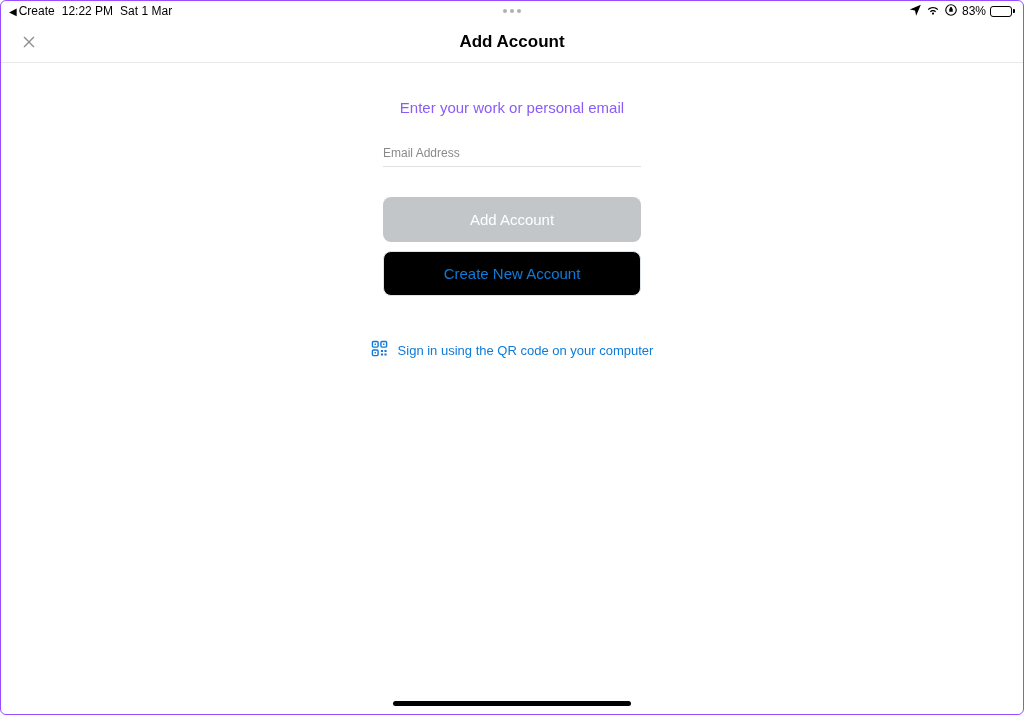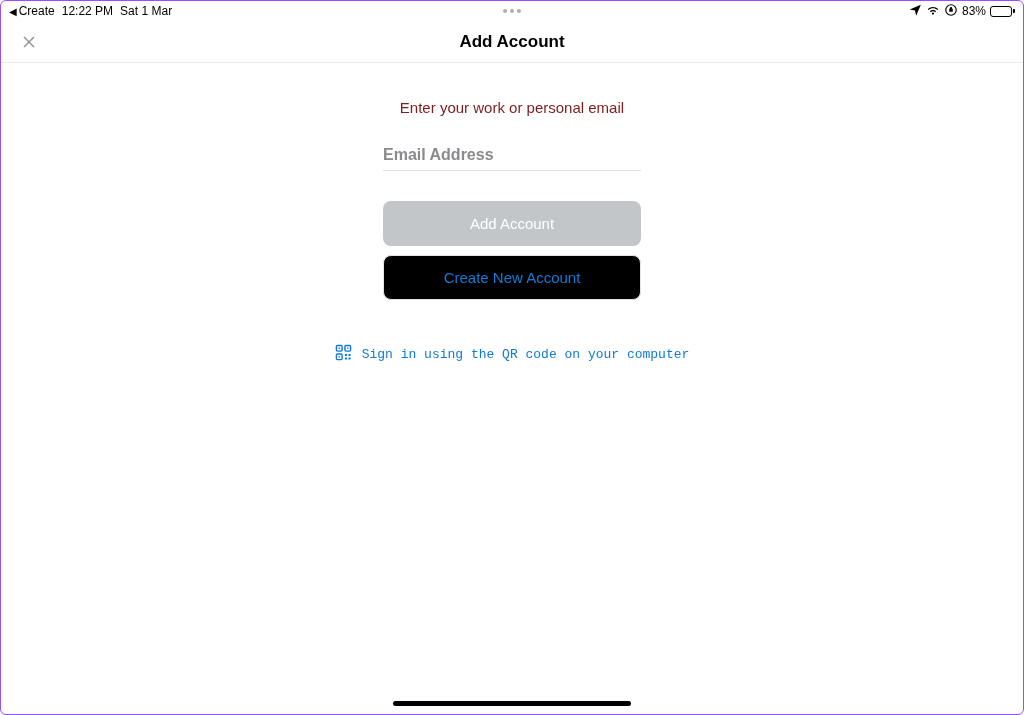--- a/index.html
+++ b/index.html
@@ -126,42 +126,41 @@
 
     
     .main {
       display: flex;
       flex-direction: column;
       align-items: center;
       padding-top: 36px;
     }
     .subtitle {
       font-size: 15px;
-      color: #7f1d1d;
+      color: #8b5cf6;
       margin-bottom: 24px;
     }
     .form {
       display: flex;
       flex-direction: column;
       align-items: center;
     }
     .email-field {
       width: 258px;
       margin-bottom: 30px;
     }
     .email-input {
       width: 100%;
       border: none;
       border-bottom: 1px solid #e1e1e3;
       padding: 6px 0;
-      font-size: 16px;
+      font-size: 12px;
       color: #000;
       outline: none;
       background: transparent;
-      font-weight: bold;
     }
     .email-input::placeholder {
       color: #8a8a8d;
     }
     .btn {
       width: 258px;
       height: 45px;
       border-radius: 8px;
       font-size: 15px;
       font-weight: 500;
@@ -188,21 +187,20 @@
       gap: 10px;
       cursor: pointer;
     }
     .qr-icon svg {
       width: 17px;
       height: 17px;
     }
     .qr-text {
       font-size: 13px;
       color: #0f7ad7;
-      font-family: Liberation Mono, monospace;
     }
 
     
     .home-indicator {
       position: absolute;
       bottom: 8px;
       left: 50%;
       transform: translateX(-50%);
       width: 238px;
       height: 5px;

